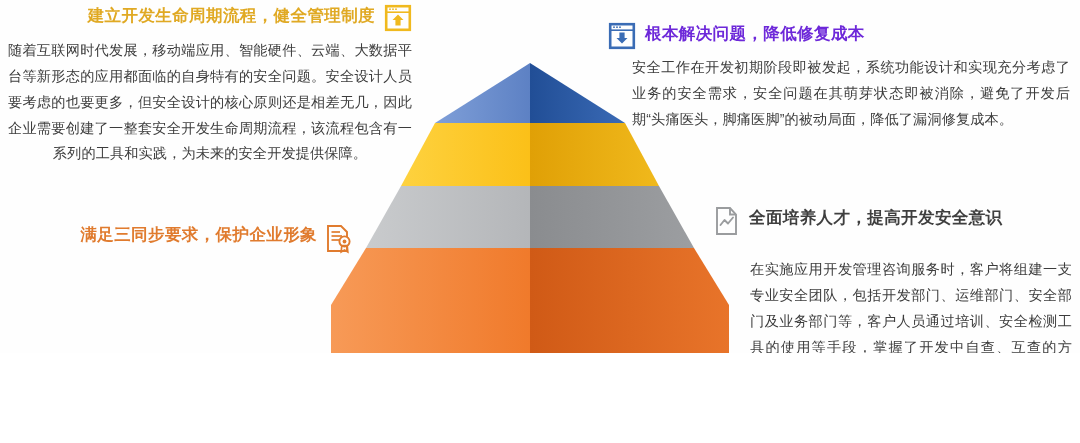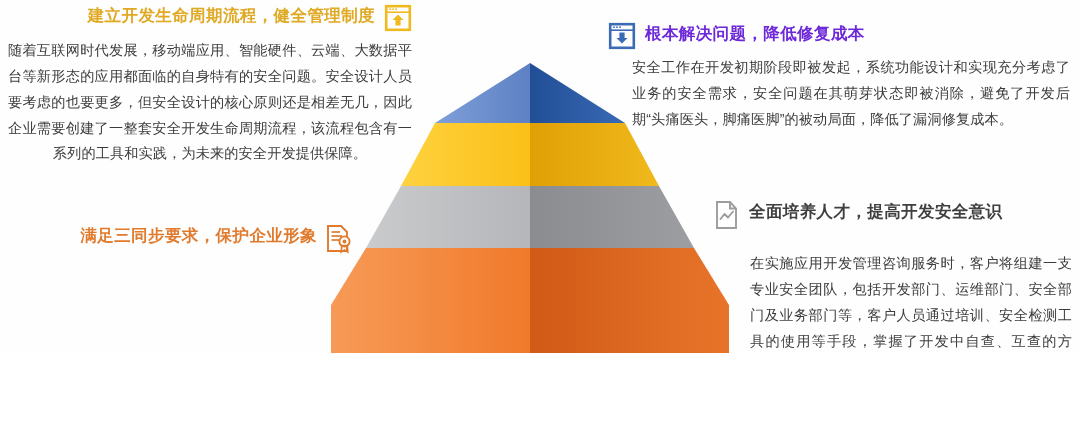--- a/index.html
+++ b/index.html
@@ -61,25 +61,25 @@
   #quad-tl .body-text { text-align: justify; text-align-last: center; margin-top: 6px; }
 
   
   #quad-tr { left: 608px; top: 22px; width: 462px; }
   #quad-tr .headline { color: #6d28d9; }
   #quad-tr .body-wrap { margin-left: 24px; margin-top: 5px; }
   #quad-tr .body-text { text-align: justify; text-align-last: left; }
 
   
   #quad-bl { left: 4px; top: 224px; width: 348px; }
-  #quad-bl .headline { color: #e07b2e; }
+  #quad-bl .headline { color: #e07b2e; font-family: Liberation Serif, serif; }
   #quad-bl .body-text { text-align: justify; text-align-last: center; margin-top: 7px; }
 
   
-  #quad-br { left: 714px; top: 200px; width: 358px; }
+  #quad-br { left: 714px; top: 206px; width: 358px; }
   #quad-br .headline { color: #3f3f3f; }
   #quad-br .body-wrap { margin-left: 36px; margin-top: 21px; }
   #quad-br .body-text { text-align: justify; text-align-last: left; }
 
   .icon-box {
     flex: 0 0 auto;
     width: 28px;
     height: 28px;
     display: block;
   }

